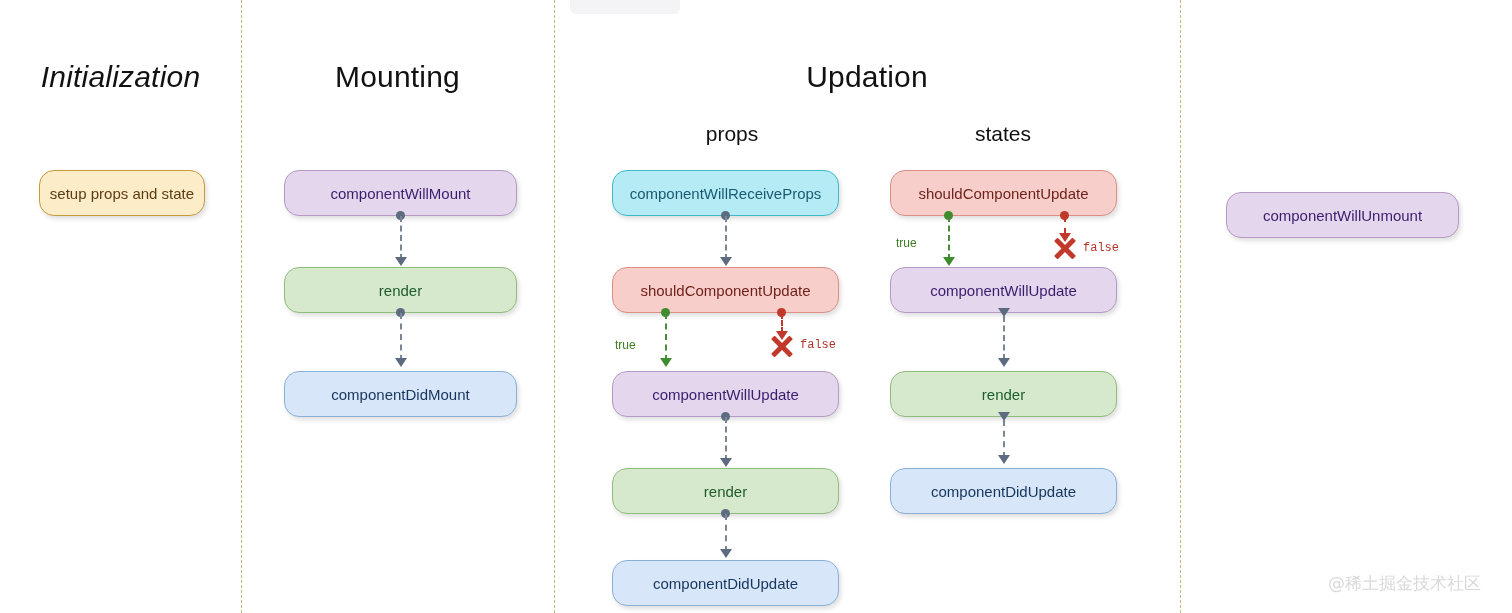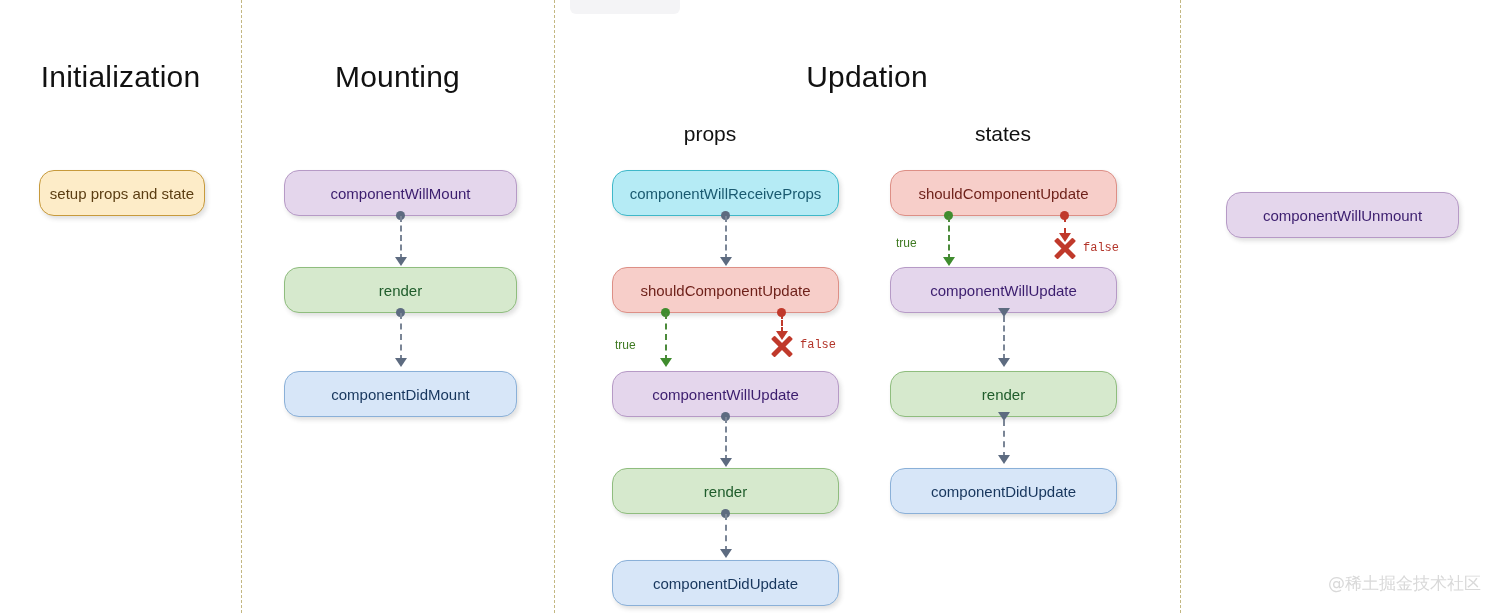--- a/index.html
+++ b/index.html
@@ -156,25 +156,25 @@
 <body>
 
 <div id="stage">
 
   <div class="top-artifact"></div>
 
   <div class="divider" style="left:241px;"></div>
   <div class="divider" style="left:554px;"></div>
   <div class="divider" style="left:1180px;"></div>
 
-  <div class="phase-title" style="left:0px;    top:60px; width:241px;">Initialization</div>
+  <div class="phase-title" style="left:0px;    top:60px; width:241px;font-style:italic;">Initialization</div>
   <div class="phase-title" style="left:241px;  top:60px; width:313px;">Mounting</div>
   <div class="phase-title" style="left:554px;  top:60px; width:626px;">Updation</div>
 
-  <div class="sub-title" style="left:597px; top:122px; width:226px;">props</div>
+  <div class="sub-title" style="left:619px; top:122px; width:226px;">props</div>
   <div class="sub-title" style="left:890px; top:122px; width:226px;">states</div>
 
   <div class="node n-amber" style="left:39px; top:170px; width:166px; height:46px;">setup props and state</div>
 
   <div class="node n-purple" style="left:284px; top:170px; width:233px; height:46px;">componentWillMount</div>
   <div class="dot gray" style="left:396px; top:211px;"></div>
   <div class="conn gray" style="left:400px; top:216px; height:44px;"></div>
   <div class="arrow gray" style="left:395px; top:257px;"></div>
 
   <div class="node n-green" style="left:284px; top:267px; width:233px; height:46px;">render</div>

